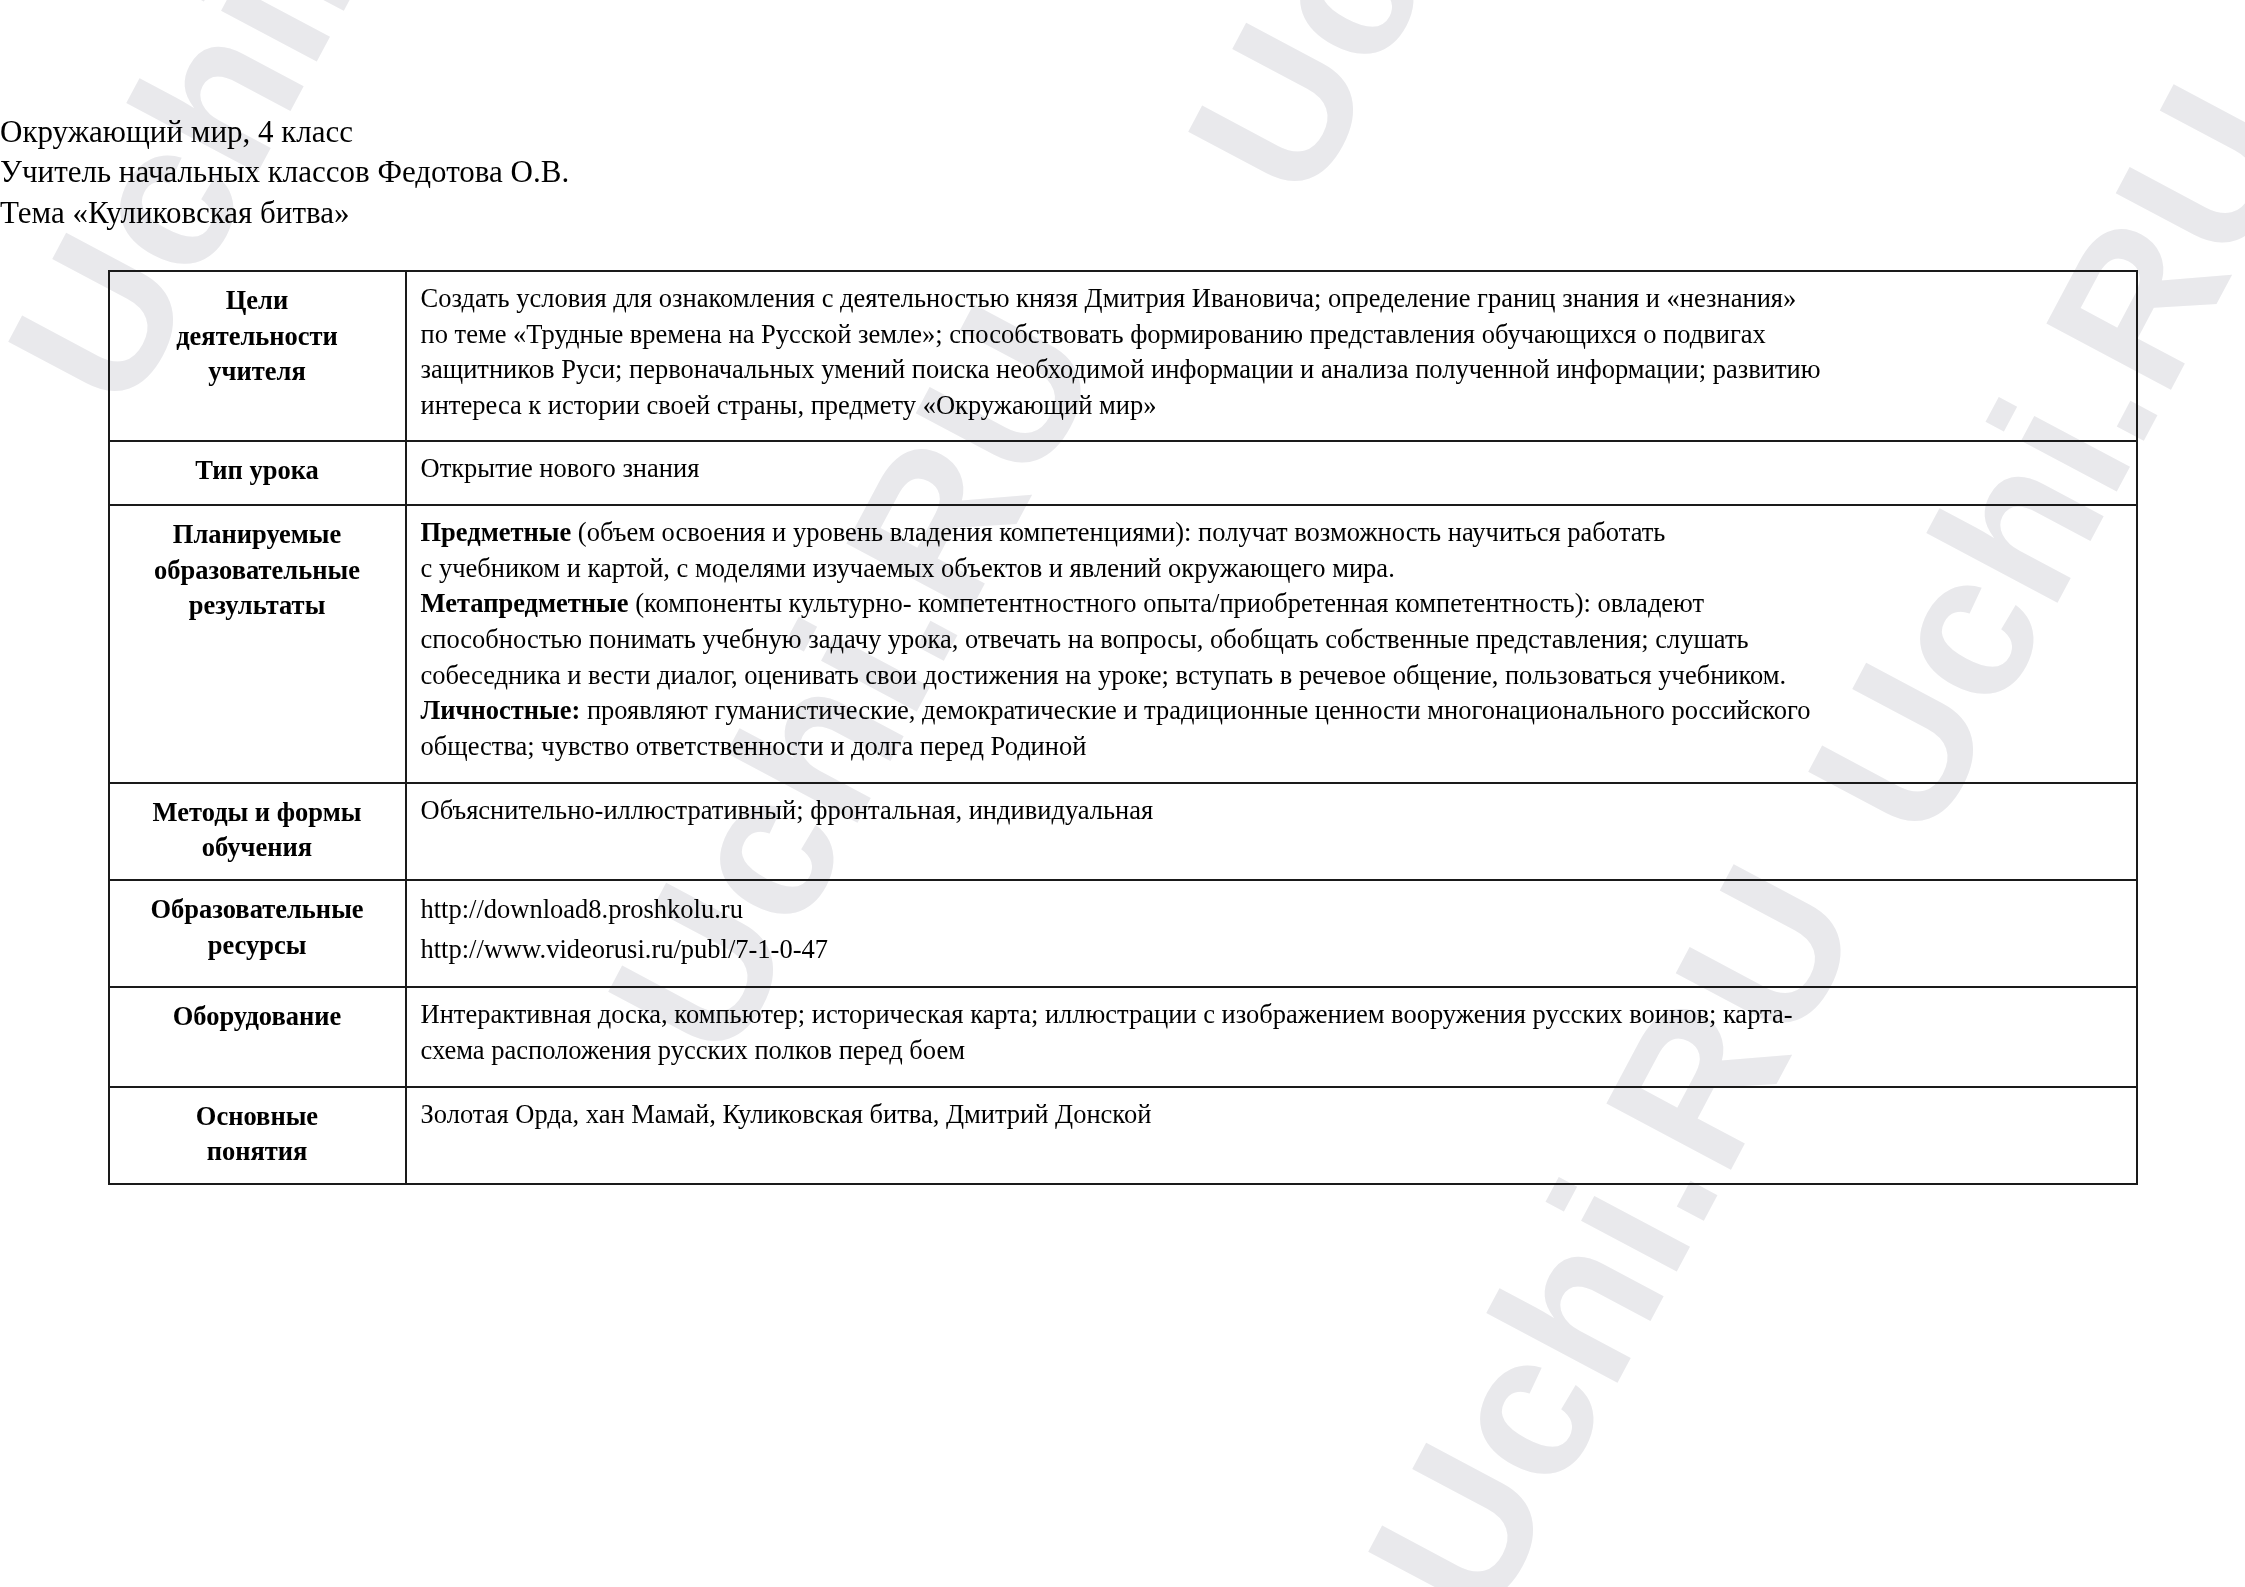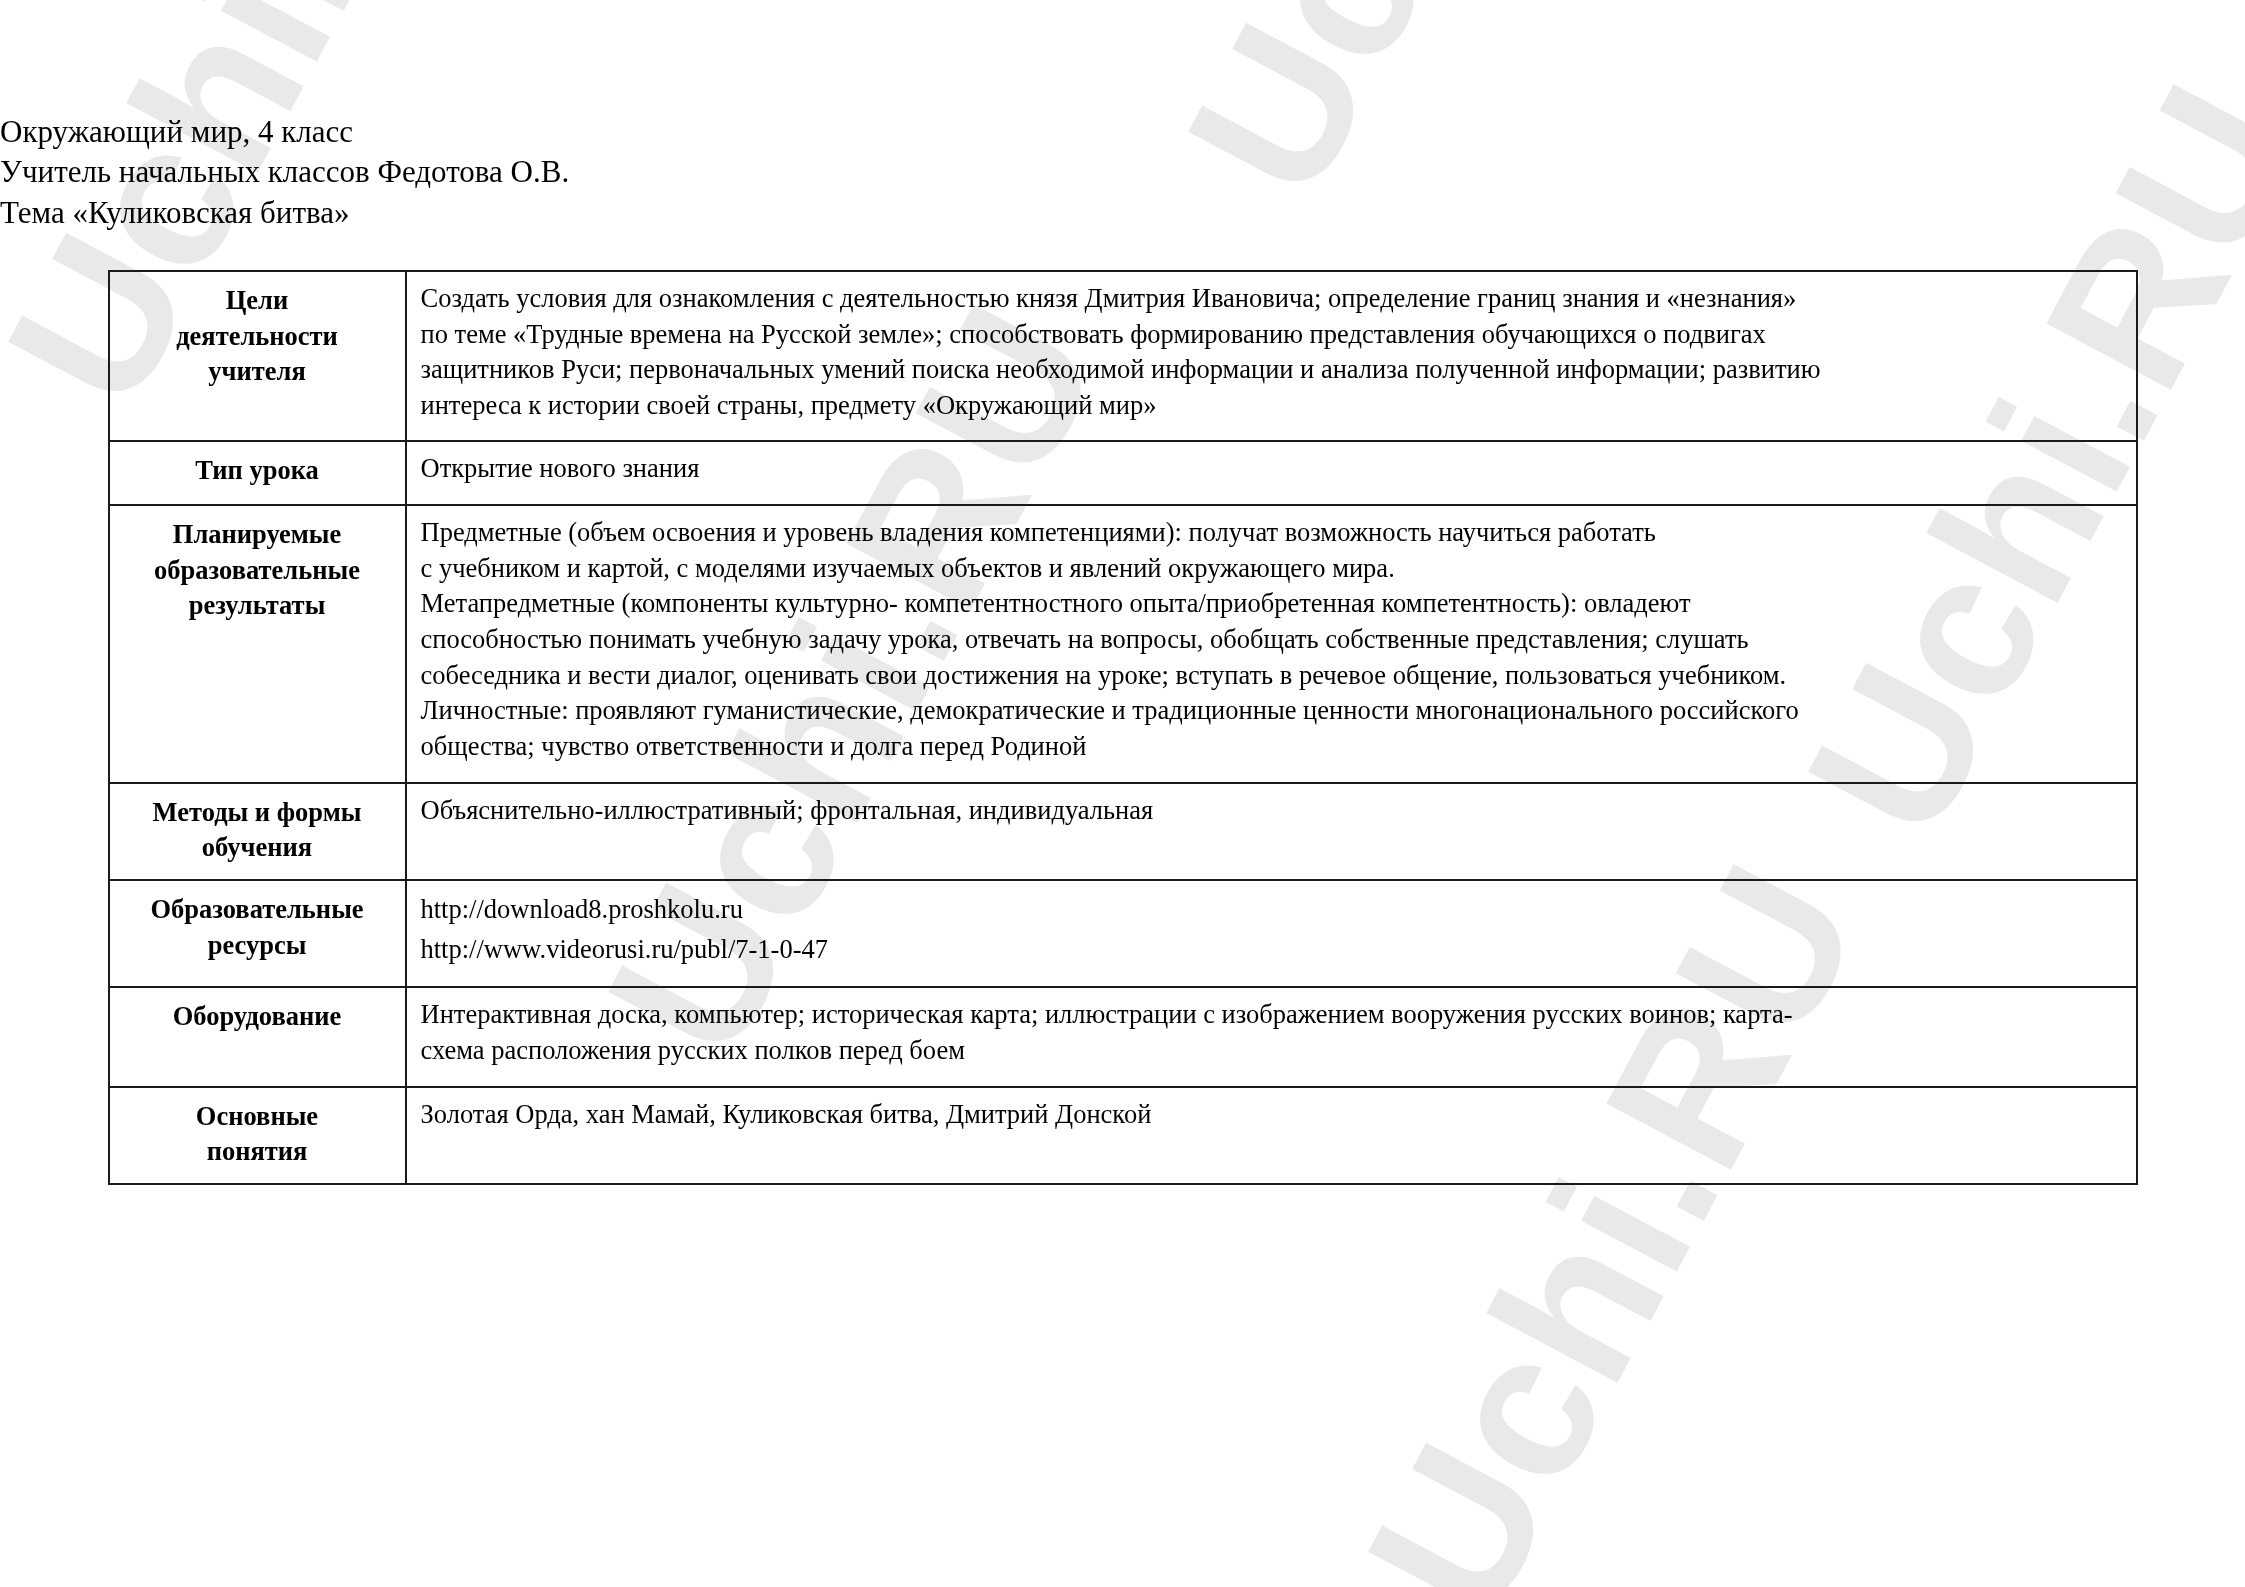--- a/index.html
+++ b/index.html
@@ -80,21 +80,21 @@
   }
   .label-spaced {
     line-height: 2.30;
     border-radius: 11px;
   }
   .value-block p {
     margin: 0 0 0 0;
   }
   .value-pad-top { padding-top: 30px; }
   .value-pad-top2 { padding-top: 24px; }
-  b.term { font-weight: 400; }
+  b.term { font-weight: 700; }
   .italic-line { }
   .urlline { line-height: 1.50; }
 </style>
 </head>
 <body>
 
 <div id="watermark-layer">
   <div class="wm wm-a">Uchi.RU</div>
   <div class="wm wm-b">Uchi.RU</div>
   <div class="wm wm-c">Uchi.RU</div>

